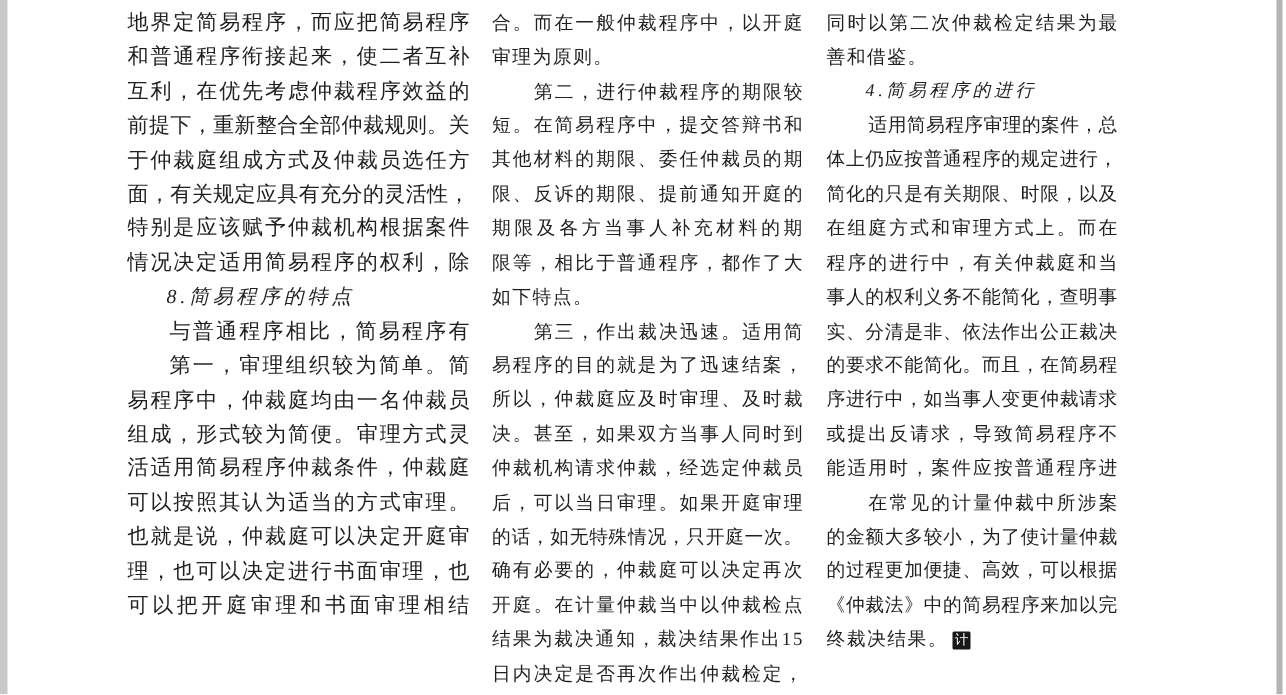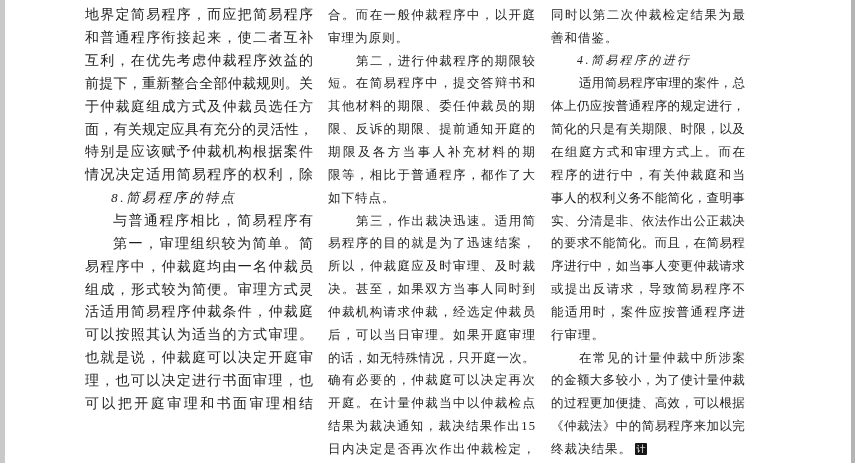--- a/index.html
+++ b/index.html
@@ -126,20 +126,19 @@
       <div class="line j"><span>体</span><span>上</span><span>仍</span><span>应</span><span>按</span><span>普</span><span>通</span><span>程</span><span>序</span><span>的</span><span>规</span><span>定</span><span>进</span><span>行</span><span>，</span></div>
       <div class="line j"><span>简</span><span>化</span><span>的</span><span>只</span><span>是</span><span>有</span><span>关</span><span>期</span><span>限</span><span>、</span><span>时</span><span>限</span><span>，</span><span>以</span><span>及</span></div>
       <div class="line j"><span>在</span><span>组</span><span>庭</span><span>方</span><span>式</span><span>和</span><span>审</span><span>理</span><span>方</span><span>式</span><span>上</span><span>。</span><span>而</span><span>在</span></div>
       <div class="line j"><span>程</span><span>序</span><span>的</span><span>进</span><span>行</span><span>中</span><span>，</span><span>有</span><span>关</span><span>仲</span><span>裁</span><span>庭</span><span>和</span><span>当</span></div>
       <div class="line j"><span>事</span><span>人</span><span>的</span><span>权</span><span>利</span><span>义</span><span>务</span><span>不</span><span>能</span><span>简</span><span>化</span><span>，</span><span>查</span><span>明</span><span>事</span></div>
       <div class="line j"><span>实</span><span>、</span><span>分</span><span>清</span><span>是</span><span>非</span><span>、</span><span>依</span><span>法</span><span>作</span><span>出</span><span>公</span><span>正</span><span>裁</span><span>决</span></div>
       <div class="line j"><span>的</span><span>要</span><span>求</span><span>不</span><span>能</span><span>简</span><span>化</span><span>。</span><span>而</span><span>且</span><span>，</span><span>在</span><span>简</span><span>易</span><span>程</span></div>
       <div class="line j"><span>序</span><span>进</span><span>行</span><span>中</span><span>，</span><span>如</span><span>当</span><span>事</span><span>人</span><span>变</span><span>更</span><span>仲</span><span>裁</span><span>请</span><span>求</span></div>
       <div class="line j"><span>或</span><span>提</span><span>出</span><span>反</span><span>请</span><span>求</span><span>，</span><span>导</span><span>致</span><span>简</span><span>易</span><span>程</span><span>序</span><span>不</span></div>
       <div class="line j"><span>能</span><span>适</span><span>用</span><span>时</span><span>，</span><span>案</span><span>件</span><span>应</span><span>按</span><span>普</span><span>通</span><span>程</span><span>序</span><span>进</span></div>
-      <div class="line e"><span>行审理。</span></div>
       <div class="line ji"><span>在</span><span>常</span><span>见</span><span>的</span><span>计</span><span>量</span><span>仲</span><span>裁</span><span>中</span><span>所</span><span>涉</span><span>案</span></div>
       <div class="line j"><span>的</span><span>金</span><span>额</span><span>大</span><span>多</span><span>较</span><span>小</span><span>，</span><span>为</span><span>了</span><span>使</span><span>计</span><span>量</span><span>仲</span><span>裁</span></div>
       <div class="line j"><span>的</span><span>过</span><span>程</span><span>更</span><span>加</span><span>便</span><span>捷</span><span>、</span><span>高</span><span>效</span><span>，</span><span>可</span><span>以</span><span>根</span><span>据</span></div>
       <div class="line j"><span>《</span><span>仲</span><span>裁</span><span>法</span><span>》</span><span>中</span><span>的</span><span>简</span><span>易</span><span>程</span><span>序</span><span>来</span><span>加</span><span>以</span><span>完</span></div>
       <div class="line em"><span>终裁决结果。</span><span class="endmark" style="background: rgb(23, 23, 23); color: rgb(255, 255, 255);">计</span></div>
     </div>
 </div>
 
 </body></html>

